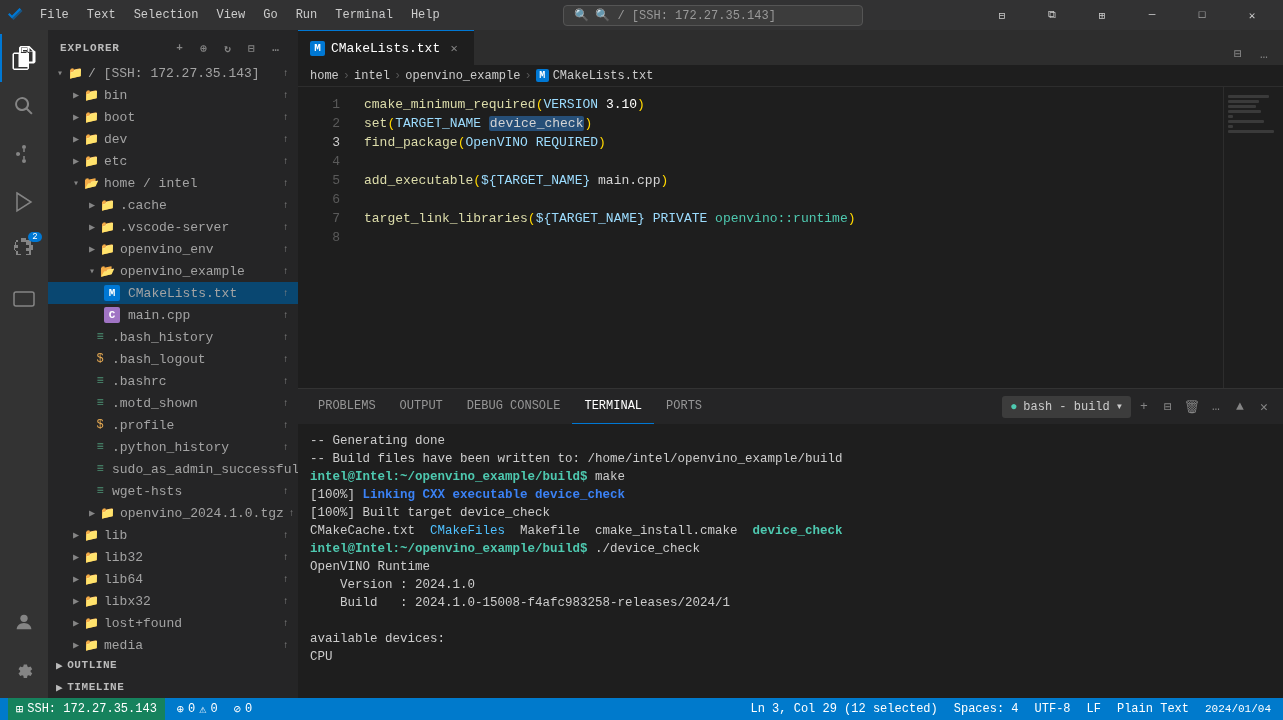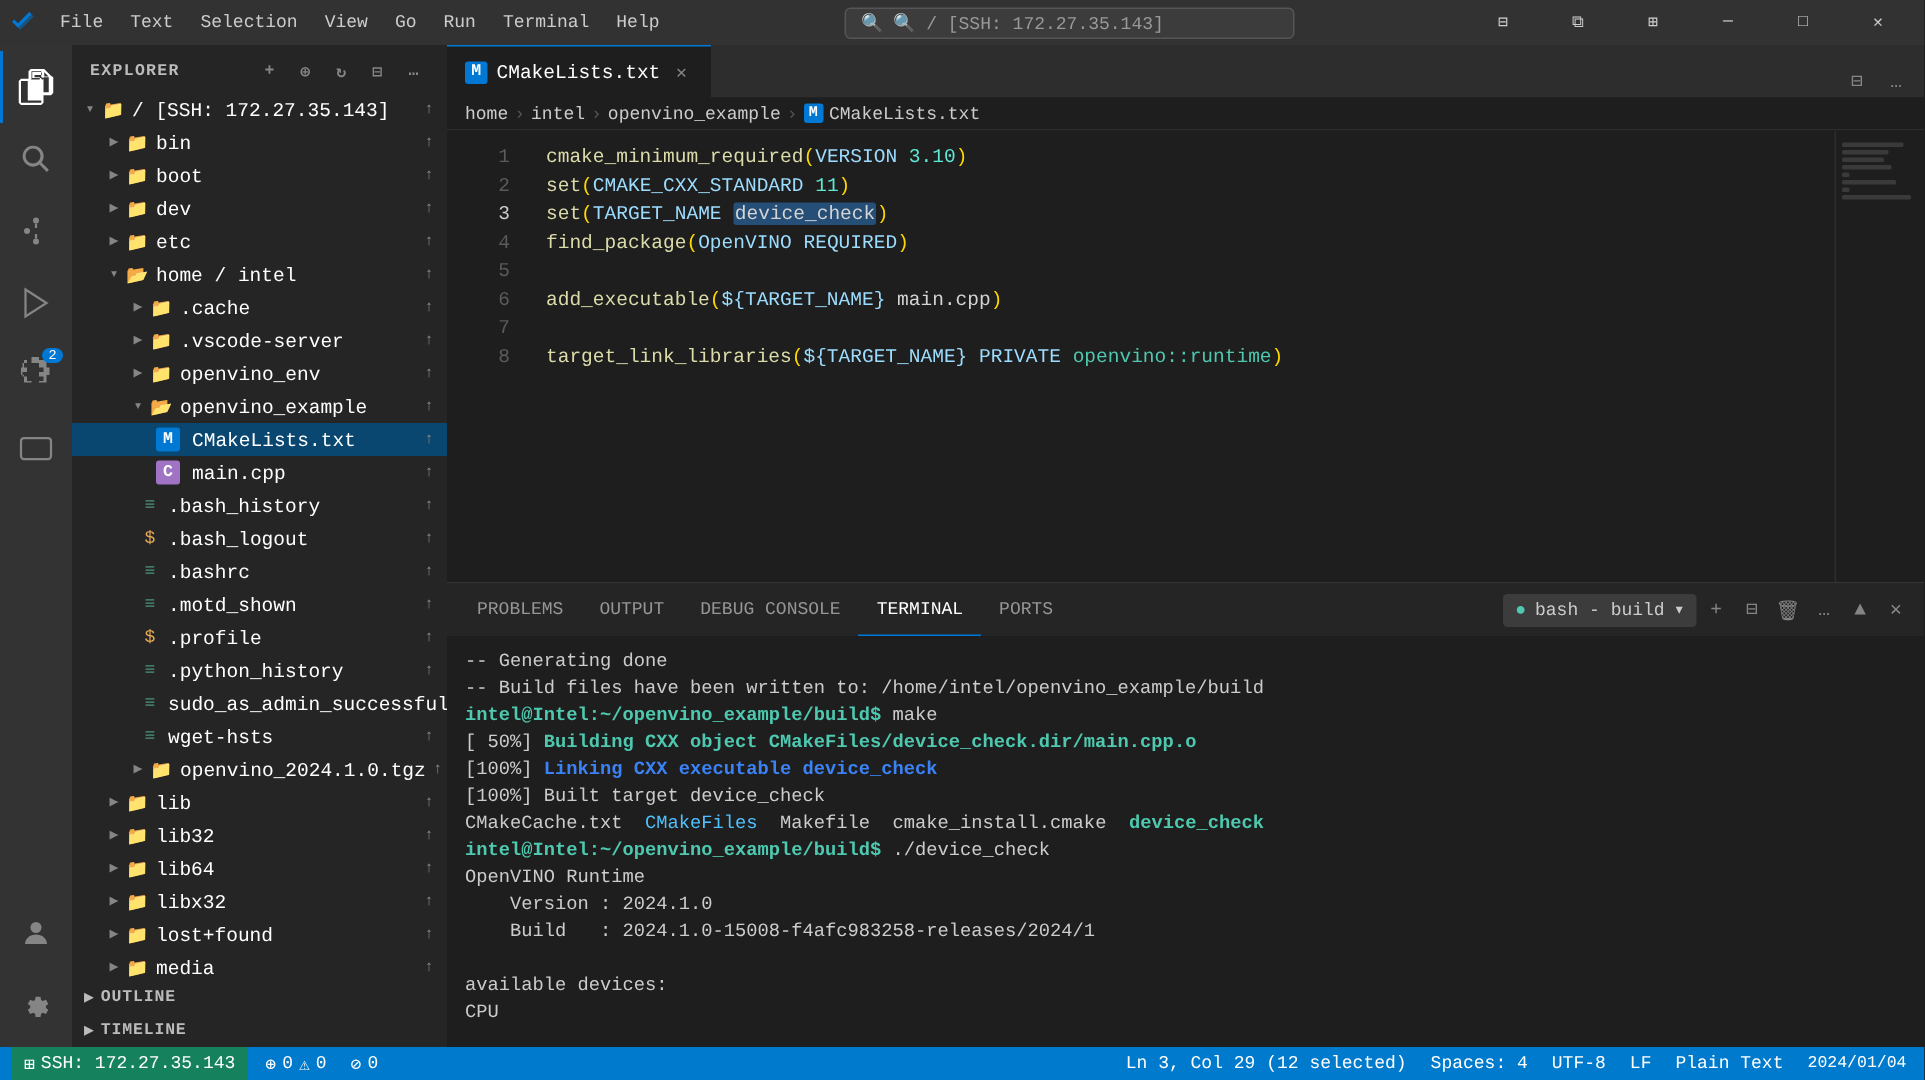--- a/index.html
+++ b/index.html
@@ -188,21 +188,21 @@
       height: 16px;
       display: inline-flex;
       align-items: center;
       justify-content: center;
       flex-shrink: 0;
       margin-right: 4px;
       font-size: 12px;
     }
     .tree-label {
       font-size: 13px;
-      color: #ffffff;
+      color: #a3a3a3;
       flex: 1;
     }
     .tree-upload-icon {
       width: 16px;
       height: 16px;
       margin-right: 4px;
       flex-shrink: 0;
       color: #858585;
       display: inline-flex;
       align-items: center;
@@ -328,21 +328,21 @@
     .code-content {
       flex: 1;
       padding: 8px 0 8px 16px;
       font-size: 13px;
       line-height: 19px;
       overflow: auto;
       color: #d4d4d4;
     }
     .code-line { white-space: pre; min-height: 19px; }
     .fn { color: #dcdcaa; }
-    .num { color: #5eead4; }
+    .num { color: #ffffff; }
     .paren { color: #ffd700; }
     .hl-bg {
       background: #264f78;
       border-radius: 2px;
       padding: 0 1px;
     }
 
     
     .terminal-panel {
       height: 310px;
@@ -837,21 +837,20 @@
         <div>2</div>
         <div style="color:#cccccc;">3</div>
         <div>4</div>
         <div>5</div>
         <div>6</div>
         <div>7</div>
         <div>8</div>
       </div>
       <div class="code-content">
         <div class="code-line"><span class="fn">cmake_minimum_required</span><span class="paren">(</span><span style="color:#9cdcfe;">VERSION</span> <span class="num">3.10</span><span class="paren">)</span></div>
-        <div class="code-line"><span class="fn">set</span><span class="paren">(</span><span style="color:#9cdcfe;">CMAKE_CXX_STANDARD</span> <span class="num">11</span><span class="paren">)</span></div>
         <div class="code-line"><span class="fn">set</span><span class="paren">(</span><span style="color:#9cdcfe;">TARGET_NAME</span> <span class="hl-bg">device_check</span><span class="paren">)</span></div>
         <div class="code-line"><span class="fn">find_package</span><span class="paren">(</span><span style="color:#9cdcfe;">OpenVINO</span> <span style="color:#9cdcfe;">REQUIRED</span><span class="paren">)</span></div>
         <div class="code-line"> </div>
         <div class="code-line"><span class="fn">add_executable</span><span class="paren">(</span><span style="color:#9cdcfe;">${TARGET_NAME}</span> main.cpp<span class="paren">)</span></div>
         <div class="code-line"> </div>
         <div class="code-line"><span class="fn">target_link_libraries</span><span class="paren">(</span><span style="color:#9cdcfe;">${TARGET_NAME}</span> <span style="color:#9cdcfe;">PRIVATE</span> <span style="color:#4ec9b0;">openvino::runtime</span><span class="paren">)</span></div>
       </div>
       <div class="minimap">
         <div class="minimap-content">
           <div class="minimap-line" style="width:80%;"></div>
@@ -884,21 +883,20 @@
           <div class="panel-btn">🗑</div>
           <div class="panel-btn">…</div>
           <div class="panel-btn">▲</div>
           <div class="panel-btn">✕</div>
         </div>
       </div>
       <div class="terminal-content">
         <div class="terminal-line">-- Generating done</div>
         <div class="terminal-line">-- Build files have been written to: /home/intel/openvino_example/build</div>
         <div class="terminal-line"><span class="t-prompt">intel@Intel:~/openvino_example/build$</span><span> make</span></div>
-        <div class="terminal-line">[ 50%] <span class="t-bold" style="color:#4ec9b0;">Building CXX object CMakeFiles/device_check.dir/main.cpp.o</span></div>
         <div class="terminal-line">[100%] <span class="t-bold" style="color:#3b82f6;">Linking CXX executable device_check</span></div>
         <div class="terminal-line">[100%] Built target device_check</div>
         <div class="terminal-line">CMakeCache.txt  <span class="t-link">CMakeFiles</span>  Makefile  cmake_install.cmake  <span class="t-hi">device_check</span></div>
         <div class="terminal-line"><span class="t-prompt">intel@Intel:~/openvino_example/build$</span><span> ./device_check</span></div>
         <div class="terminal-line">OpenVINO Runtime</div>
         <div class="terminal-line">    Version : 2024.1.0</div>
         <div class="terminal-line">    Build   : 2024.1.0-15008-f4afc983258-releases/2024/1</div>
         <div class="terminal-line"> </div>
         <div class="terminal-line">available devices:</div>
         <div class="terminal-line">CPU</div>

